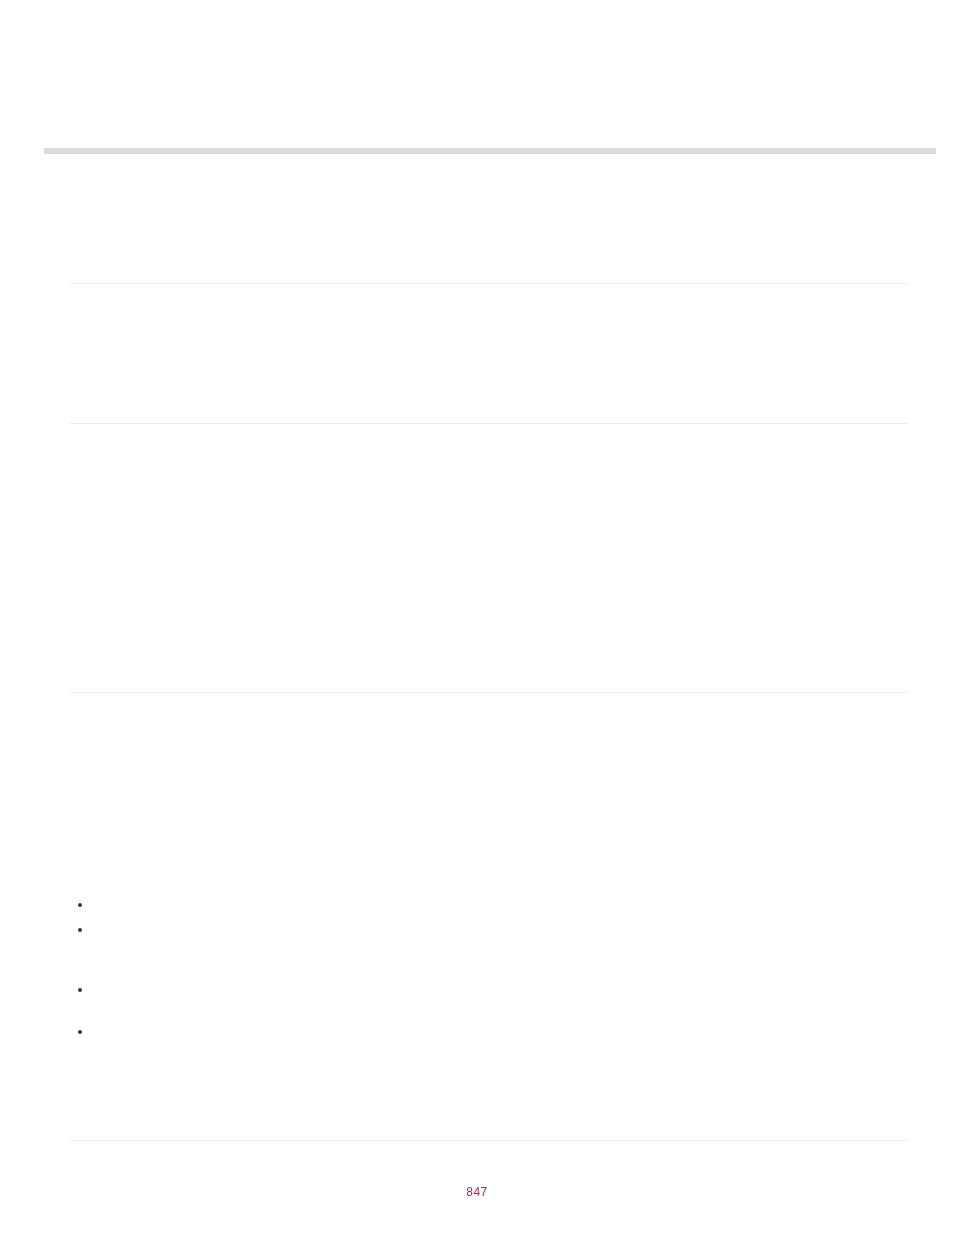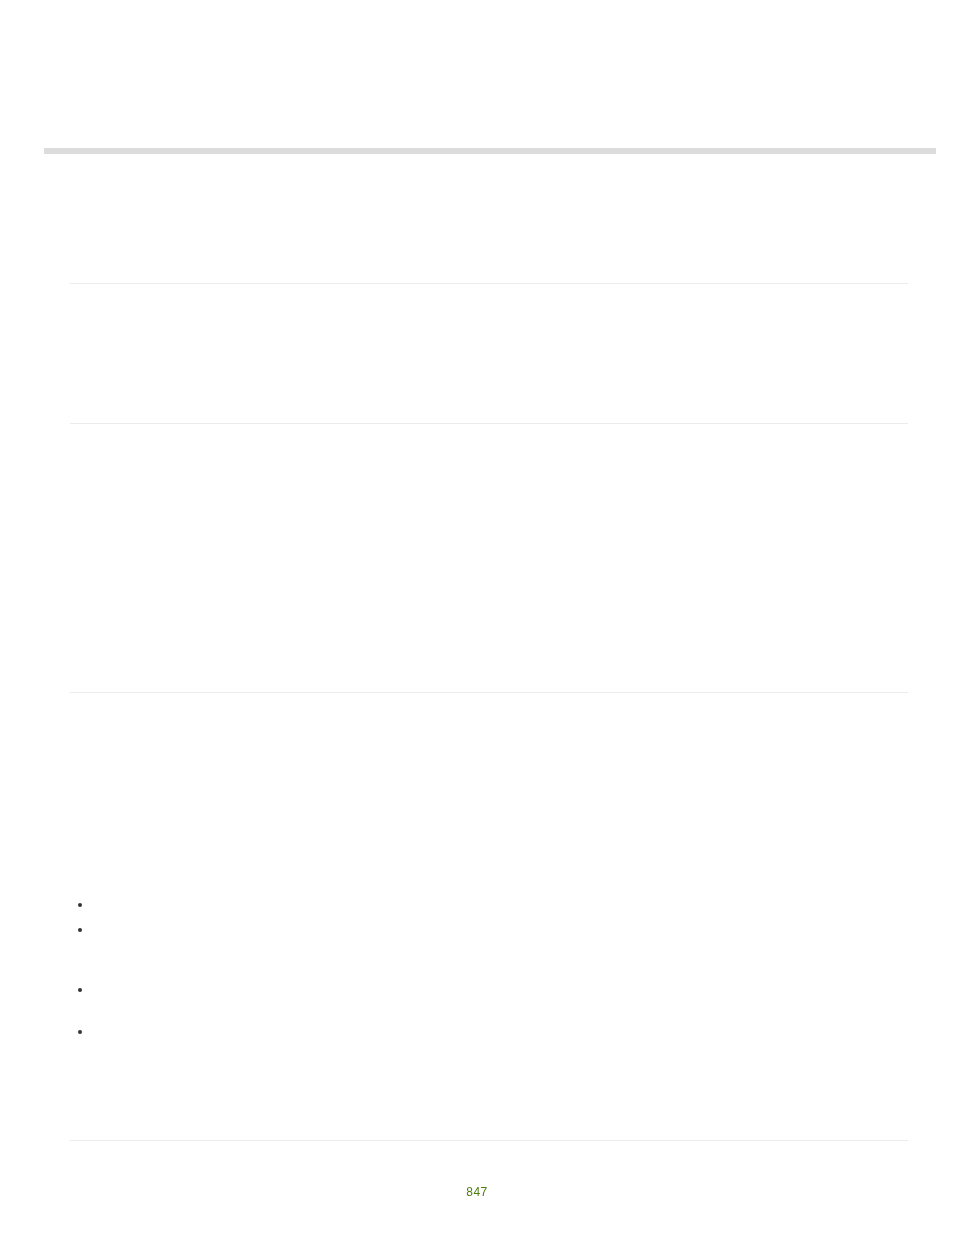--- a/index.html
+++ b/index.html
@@ -47,21 +47,21 @@
   .b2 { top: 928px; }
   .b3 { top: 988px; }
   .b4 { top: 1030px; }
   .page-number {
     position: absolute;
     left: 0;
     right: 0;
     bottom: 36px;
     text-align: center;
     font-size: 12px;
-    color: #4d7c0f;
+    color: #be185d;
     letter-spacing: 0.5px;
   }
 </style>
 </head>
 <body>
 
 <div class="page">
 
   <div class="top-bar"></div>
 

